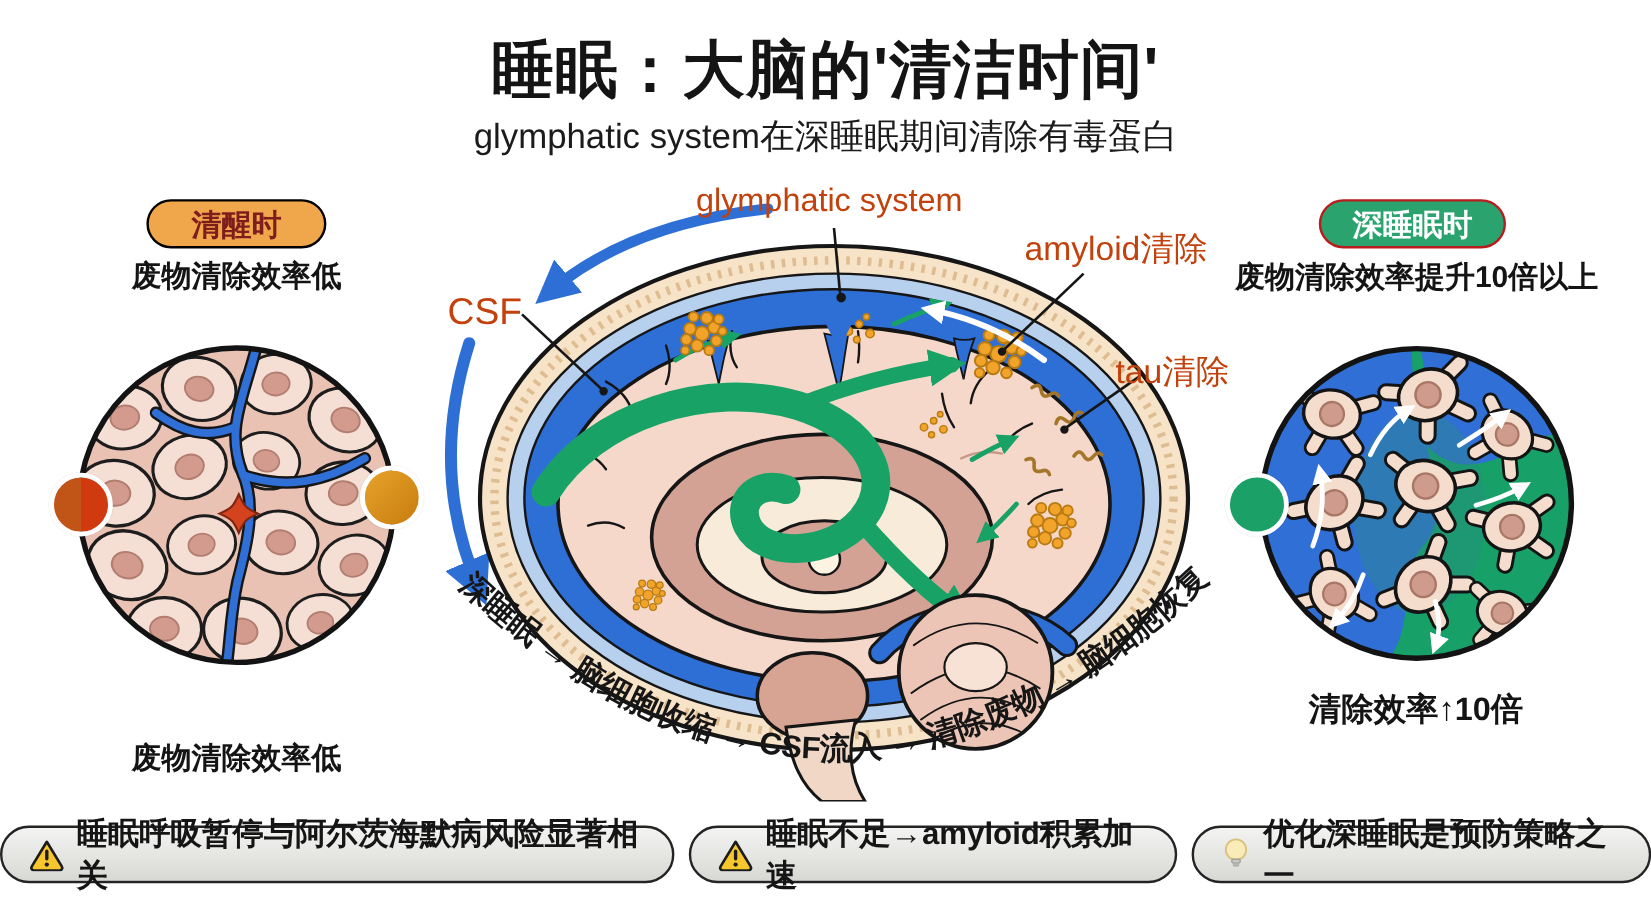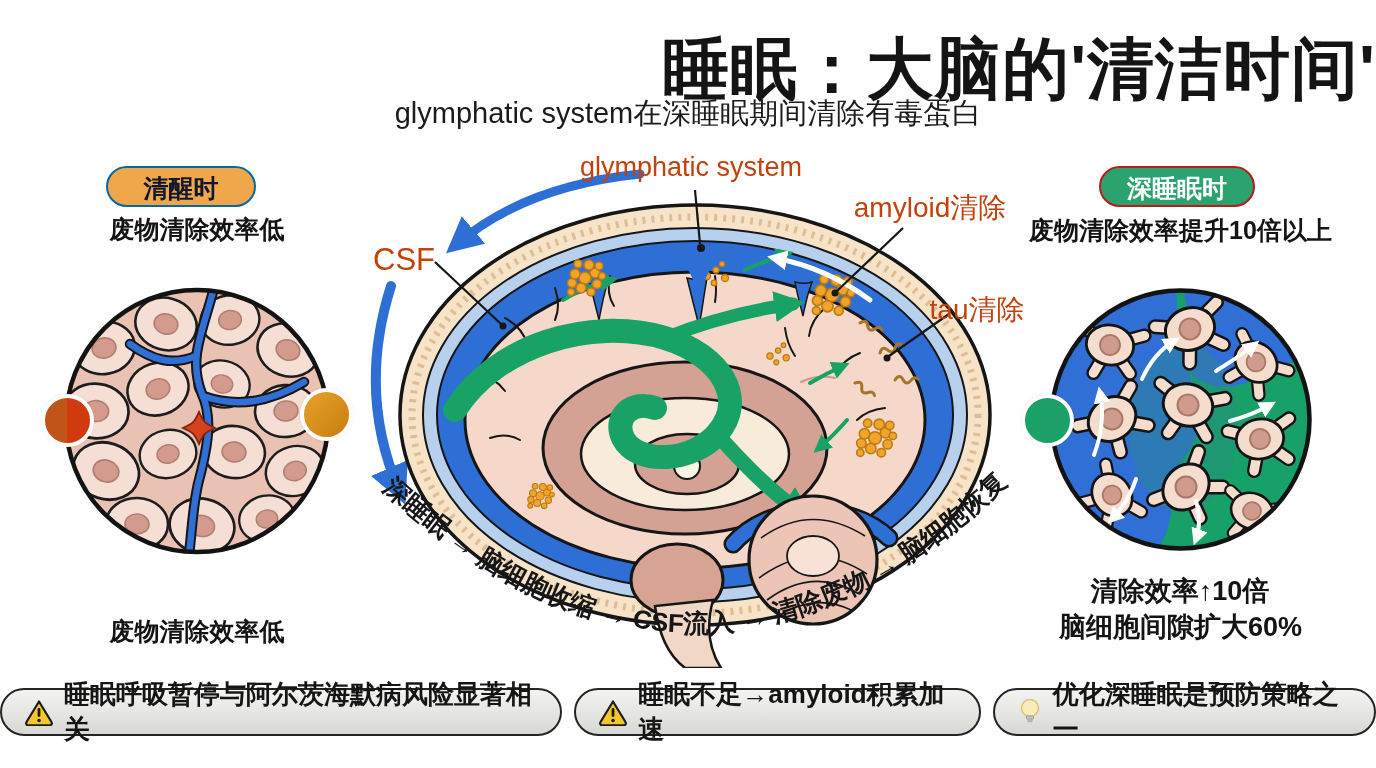--- a/index.html
+++ b/index.html
@@ -1,28 +1,28 @@
 <!DOCTYPE html>
 <html><head>
 <meta charset="utf-8">
 <style>
   * { margin:0; padding:0; box-sizing:border-box; }
   html,body { width:1376px; height:768px; background:#ffffff; overflow:hidden;
               font-family:"Liberation Sans","DejaVu Sans",sans-serif; color:#161616; }
   .canvas { position:relative; width:1376px; height:768px; background:#ffffff; }
 
-  .title { position:absolute; top:24px; left:0; width:100%; text-align:right;
-           font-size:67px; font-weight:800; letter-spacing:1px; color:#141414; }
+  .title { position:absolute; top:24px; left:0; width:100%; text-align:center;
+           font-size:52px; font-weight:800; letter-spacing:1px; color:#141414; }
   .subtitle { position:absolute; top:94px; left:0; width:100%; text-align:center;
               font-size:29px; font-weight:500; color:#1b1b1b; }
 
   .badge { position:absolute; height:41px; line-height:41px; text-align:center;
            border-radius:22px; font-size:25px; font-weight:700; }
-  .badge.orange { left:106px; top:166px; width:150px; background:#f0a74c; color:#0f172a;
-                  border:2px solid #0369a1; }
+  .badge.orange { left:122px; top:166px; width:150px; background:#f0a74c; color:#7f1d1d;
+                  border:2px solid #000000; }
   .badge.green  { left:1099px; top:166px; width:156px; background:#2aa36e; color:#ffffff;
                   border:2px solid #b91c1c; }
 
   .caption { position:absolute; text-align:center; font-size:25px; font-weight:600; color:#141414; }
   .cap-awake-top { left:47px;  top:213px; width:300px; }
   .cap-awake-bot { left:47px;  top:615px; width:300px; }
   .cap-sleep-top { left:1008px; top:214px; width:345px; }
   .stat1 { left:1015px; top:573px; width:330px; font-size:27px; }
   .stat2 { left:1008px; top:609px; width:345px; font-size:27px; }
 
@@ -301,21 +301,20 @@
         <path d="M 182,134 Q 204,128 222,118" marker-end="url(#mWr)"></path>
         <path d="M 88,192 Q 80,216 64,232" marker-end="url(#mWr)"></path>
         <path d="M 148,214 Q 154,236 148,252" marker-end="url(#mWr)"></path>
       </g>
     </g>
     <circle cx="132.5" cy="132.5" r="129" fill="none" stroke="#131313" stroke-width="4.5"></circle>
   </svg>
 
   <div class="dot dot-green"></div>
   <div class="caption stat1">清除效率↑10倍</div>
-  <div class="caption stat2">脑细胞间隙扩大60%</div>
 
   <div class="footer">
     <div class="pill">
       <svg width="30" height="27" viewBox="0 0 30 27" aria-hidden="true">
         <path d="M15 2.5 L27.5 23 a2.2 2.2 0 0 1 -1.9 3.4 H4.4 A2.2 2.2 0 0 1 2.5 23 Z" fill="#f6c62d" stroke="#1c1c1c" stroke-width="2.2" stroke-linejoin="round"></path>
         <rect x="13.6" y="9" width="2.8" height="9" rx="1.4" fill="#1c1c1c"></rect>
         <circle cx="15" cy="21.5" r="1.8" fill="#1c1c1c"></circle>
       </svg>
       <span>睡眠呼吸暂停与阿尔茨海默病风险显著相关</span>
     </div>

